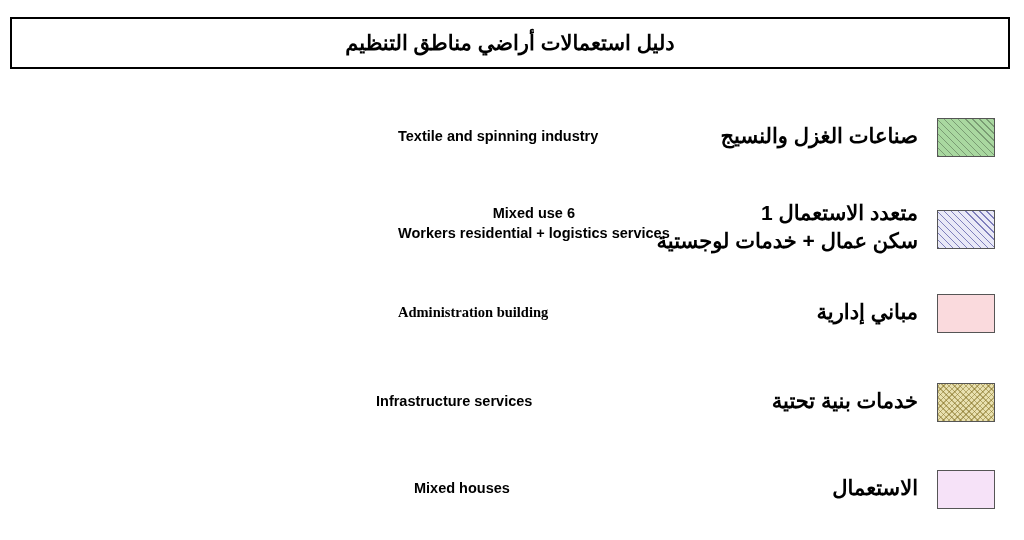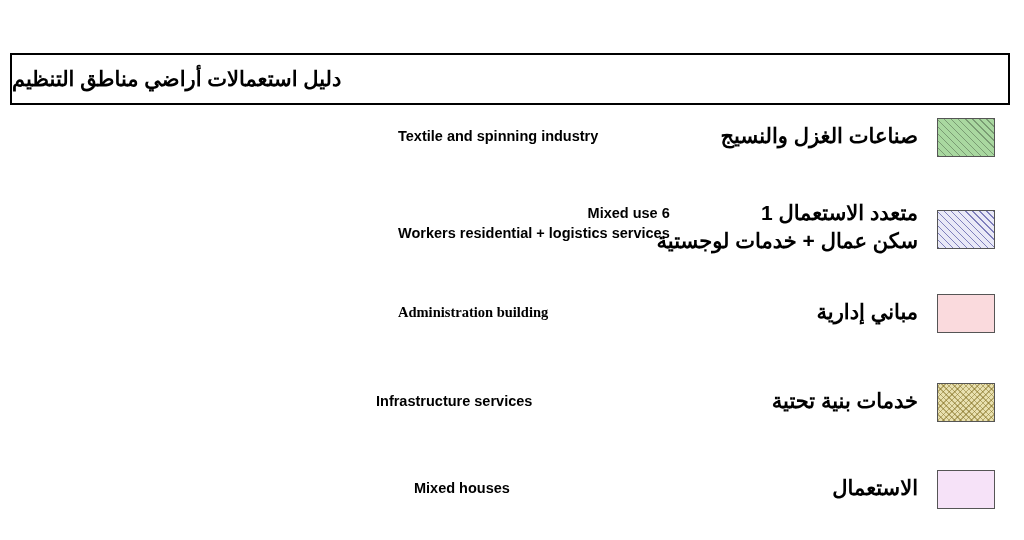--- a/index.html
+++ b/index.html
@@ -19,21 +19,21 @@
   .title-box {
     position: absolute;
     left: 10px;
     top: 17px;
     width: 1000px;
     height: 52px;
     border: 2px solid #000000;
     box-sizing: border-box;
     display: flex;
     align-items: center;
-    margin-top: 36px;
+    justify-content: center;
   }
   .title-text {
     direction: rtl;
     font-size: 21px;
     font-weight: bold;
     font-family: "Liberation Sans", sans-serif;
     letter-spacing: 0px;
   }
 
   .legend {
@@ -67,21 +67,21 @@
     line-height: 1.35;
     white-space: pre-line;
   }
 
   .label-en {
     position: absolute;
     font-size: 14.5px;
     font-weight: bold;
     line-height: 1.4;
     white-space: pre-line;
-    text-align: right;
+    text-align: center;
   }
 
   
   .r0 .swatch { top: 22px; }
   .r0 .label-ar { top: 26px; }
   .r0 .label-en { left: 398px; top: 30px; }
 
   .r1 .swatch { top: 25px; }
   .r1 .label-ar { top: 14px; }
   .r1 .label-en { left: 398px; top: 18px; }

